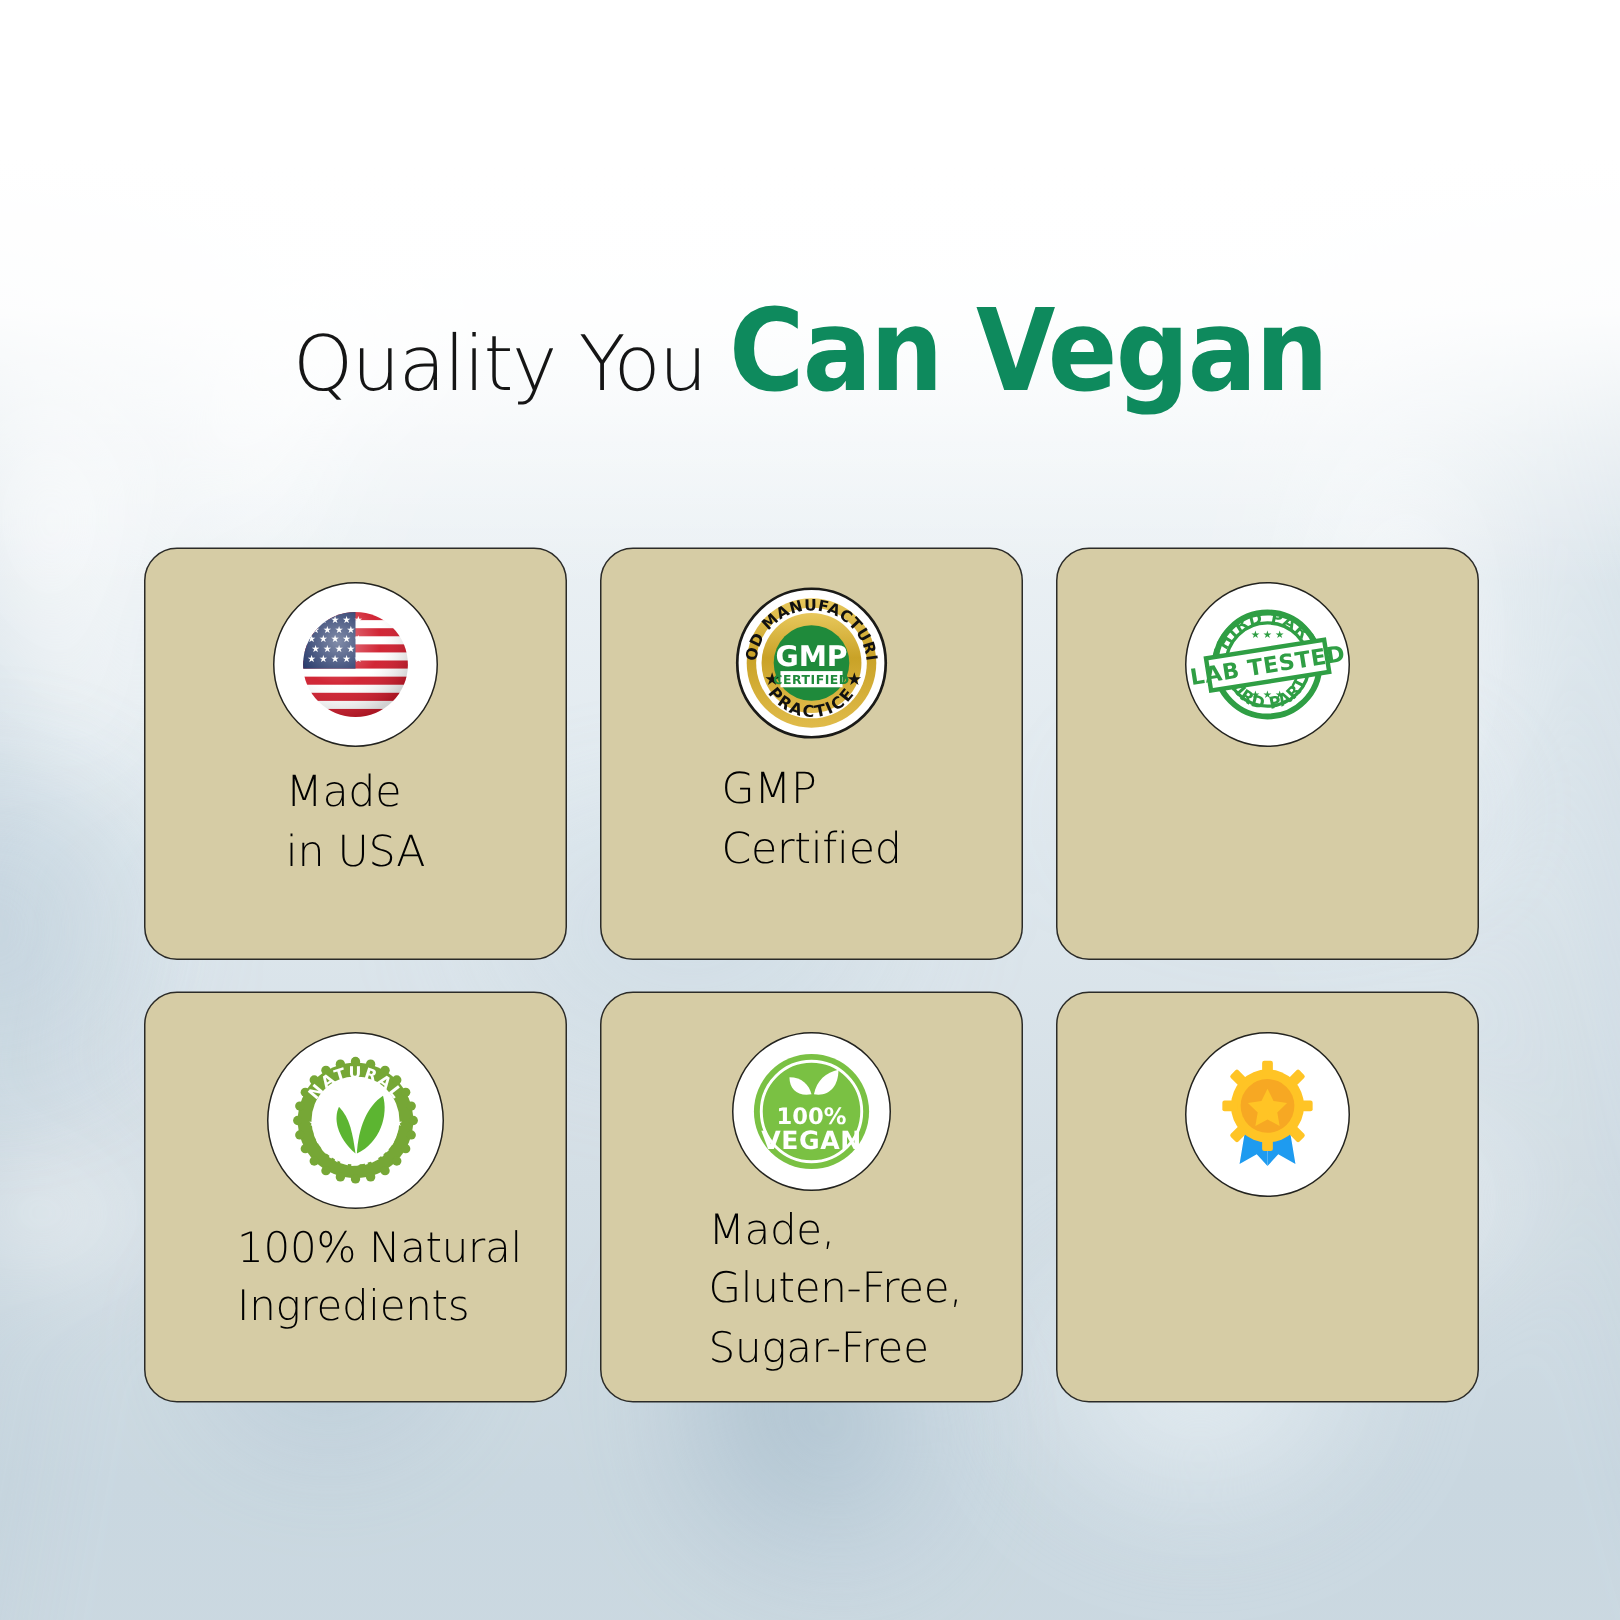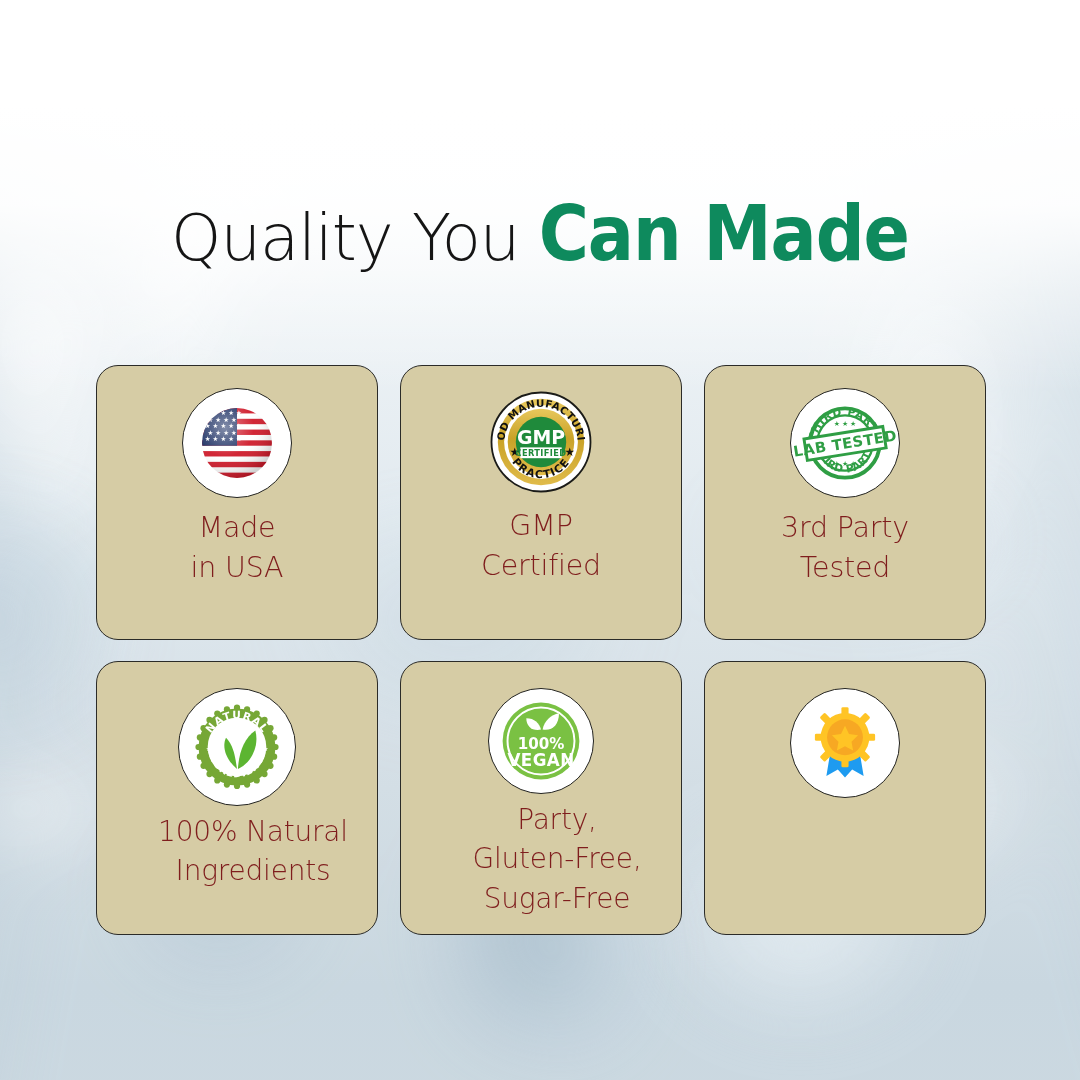--- a/index.html
+++ b/index.html
@@ -59,21 +59,21 @@
   
   #headline{
     position:absolute;top:168px;left:0;width:1080px;
     text-align:center;
     z-index:3;
     white-space:nowrap;
   }
   #headline .thin{
     font-family:"DejaVu Sans", sans-serif;
     font-weight:300;
-    font-size:64px;
+    font-size:51px;
     color:#151515;
     letter-spacing:-1px;
     font-stretch:condensed;
     margin-top:21px;
   }
   #headline .accent{
     font-family:"DejaVu Sans", sans-serif;
     font-weight:700;
     font-size:76px;
     color:#0e8a5d;
@@ -100,22 +100,22 @@
     flex-direction:column;
     align-items:center;
     justify-content:flex-start;
     padding-top:22px;
     box-sizing:border-box;
     position:relative;
   }
   .card.row2{padding-top:26px;}
   .card-label{
     margin-top:10px;
-    text-align:center;
-    color:#7f1d1d;
+    text-align:left;
+    color:#000000;
     font-family:"DejaVu Sans", sans-serif;
     font-weight:300;
     font-size:28.5px;
     line-height:1.42;
     letter-spacing:-.2px;
     white-space:pre-line;
   }
   .card.row2 .card-label{font-size:28px;margin-top:6px;margin-left:32px;}
 
   
@@ -139,21 +139,21 @@
 <body>
 
 <div id="bg-photo">
   <div class="layer bg-base"></div>
   <div class="layer bg-shapes"></div>
   <div class="layer bg-objects"></div>
   <div class="layer bg-topfade"></div>
 </div>
 
 <h1 id="headline">
-  <span class="thin">Quality You </span><span class="accent">Can Made</span>
+  <span class="thin">Quality You </span><span class="accent">Can Vegan</span>
 </h1>
 
 <div id="grid">
 
   <div class="card">
     <div class="badge disc">
       <svg width="92" height="92" viewBox="0 0 100 100" aria-hidden="true">
         <defs>
           <clipPath id="cFlag">
               <circle cx="50" cy="50" r="38"></circle>
@@ -243,22 +243,20 @@
           <textPath href="#tpBot" startOffset="50%" text-anchor="middle">THIRD PARTY</textPath>
         </text>
         <text x="60" y="40" fill="#2f9e44" text-anchor="middle" font-size="8">★ ★ ★</text>
         <text x="60" y="86" fill="#2f9e44" text-anchor="middle" font-size="8">★ ★ ★</text>
         <g transform="rotate(-9 60 60)">
           <rect x="14" y="48" width="92" height="25" fill="#ffffff" stroke="#2f9e44" stroke-width="3.4"></rect>
           <text x="60" y="66.5" fill="#2f9e44" text-anchor="middle" font-family="DejaVu Sans, sans-serif" font-weight="bold" font-size="17" letter-spacing=".5">LAB TESTED</text>
         </g>
       </svg>
     </div>
-    <div class="card-label">3rd Party
-Tested</div>
   </div>
 
   <div class="card row2">
     <div class="badge disc nat">
       <svg width="110" height="110" viewBox="0 0 120 120" aria-hidden="true">
         <defs>
           <path id="niTop" d="M 27 62 A 33 33 0 0 1 93 62"></path>
           <path id="niBot" d="M 29 62 A 31 31 0 0 0 91 62"></path>
         </defs>
         <circle cx="60" cy="60" r="50" fill="#ffffff"></circle>
@@ -320,21 +318,21 @@
         <circle cx="60" cy="60" r="50" fill="#ffffff"></circle>
         <circle cx="60" cy="60" r="47" fill="#7ac143"></circle>
         <circle cx="60" cy="60" r="41" fill="none" stroke="#ffffff" stroke-width="2.4"></circle>
 
         <path d="M60 46 C58 38 52 32 42 32 C42 42 49 48 60 46 Z" fill="#ffffff"></path>
         <path d="M62 46 C64 35 72 28 82 26 C82 40 74 48 62 46 Z" fill="#ffffff"></path>
         <text x="60" y="70" fill="#ffffff" text-anchor="middle" font-family="DejaVu Sans, sans-serif" font-weight="bold" font-size="18.5">100%</text>
         <text x="60" y="91" fill="#ffffff" text-anchor="middle" font-family="DejaVu Sans, sans-serif" font-weight="bold" font-size="20.5" letter-spacing=".5">VEGAN</text>
       </svg>
     </div>
-    <div class="card-label">Party,
+    <div class="card-label">Made,
 Gluten-Free,
 Sugar-Free</div>
   </div>
 
   <div class="card row2">
     <div class="badge disc">
       <svg width="86" height="86" viewBox="0 0 120 120" aria-hidden="true">
 
         <path d="M40 70 L34 106 L50 97 L60 108 L60 70 Z" fill="#1e9bf0"></path>
         <path d="M80 70 L86 106 L70 97 L60 108 L60 70 Z" fill="#1e9bf0"></path>

